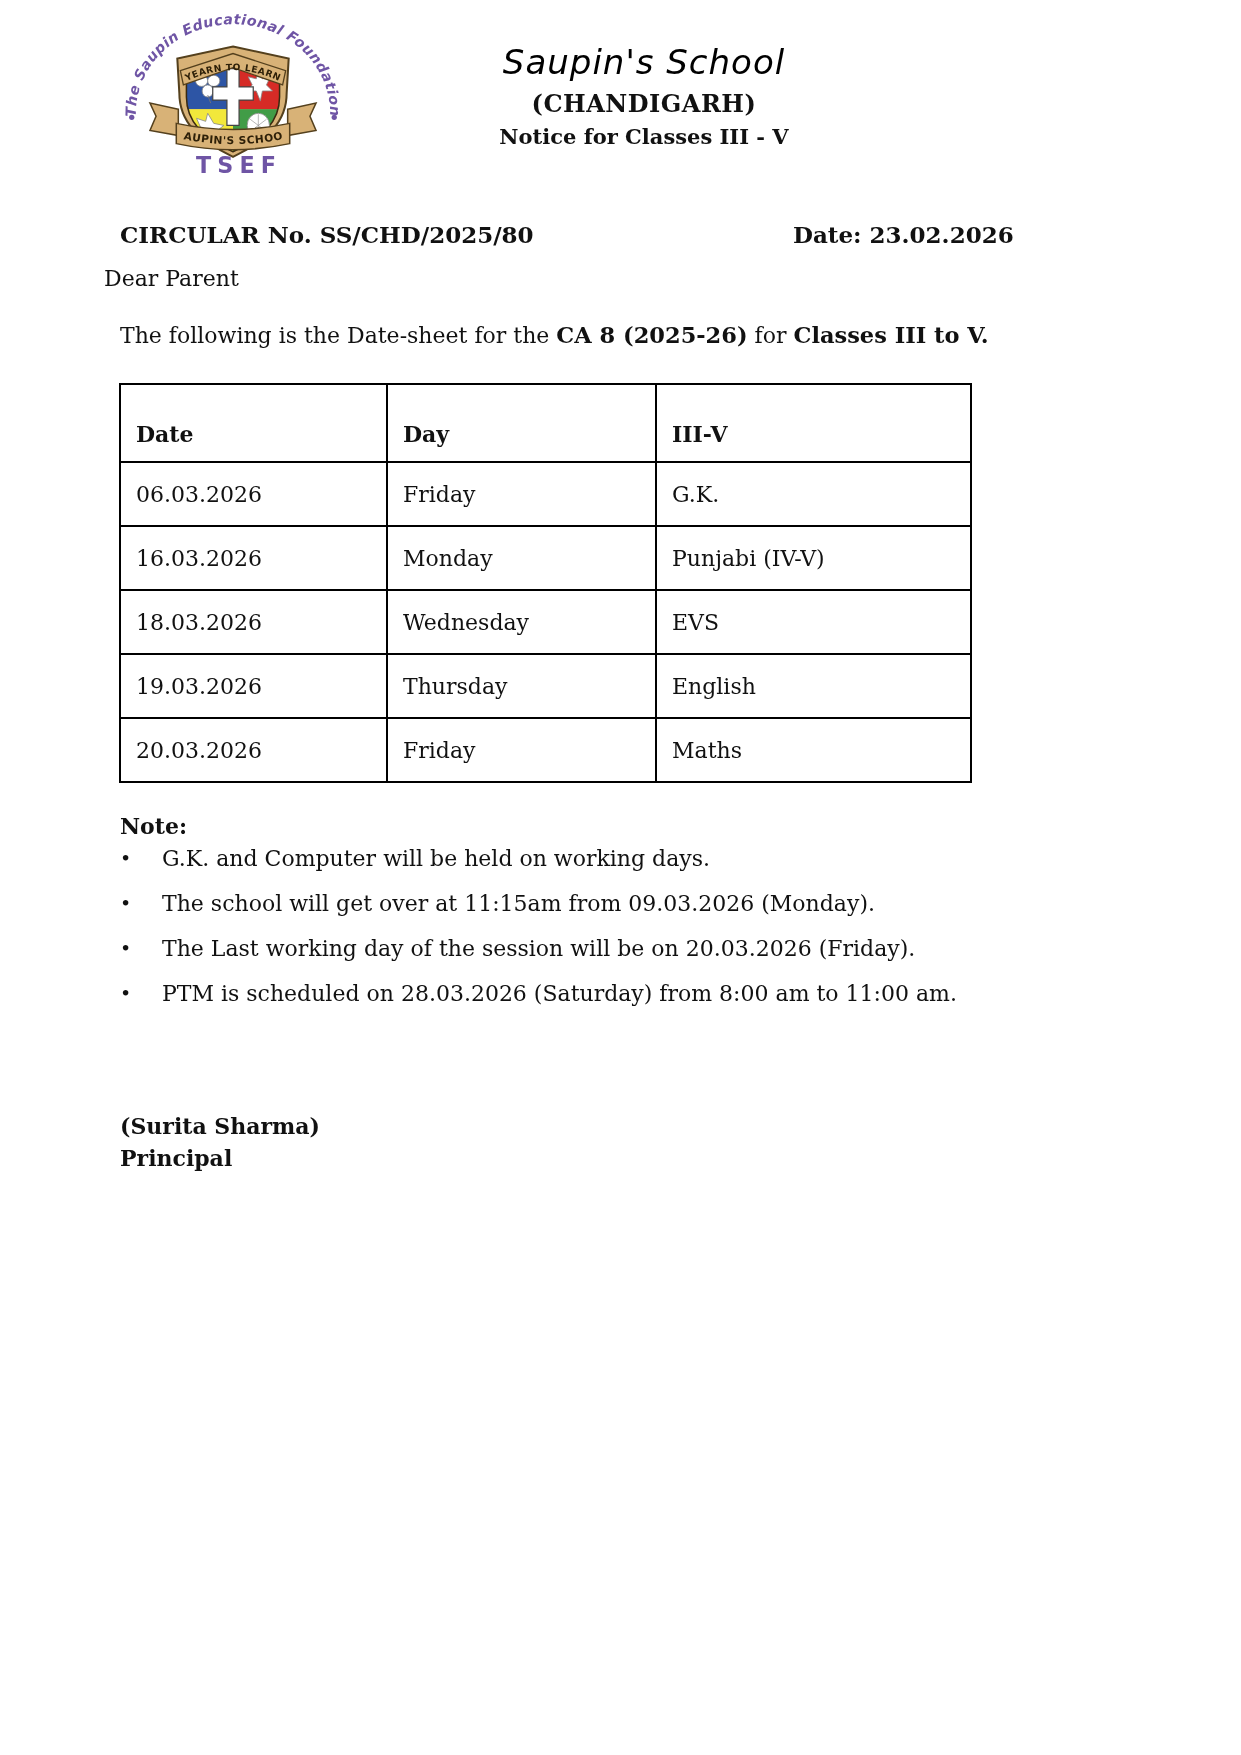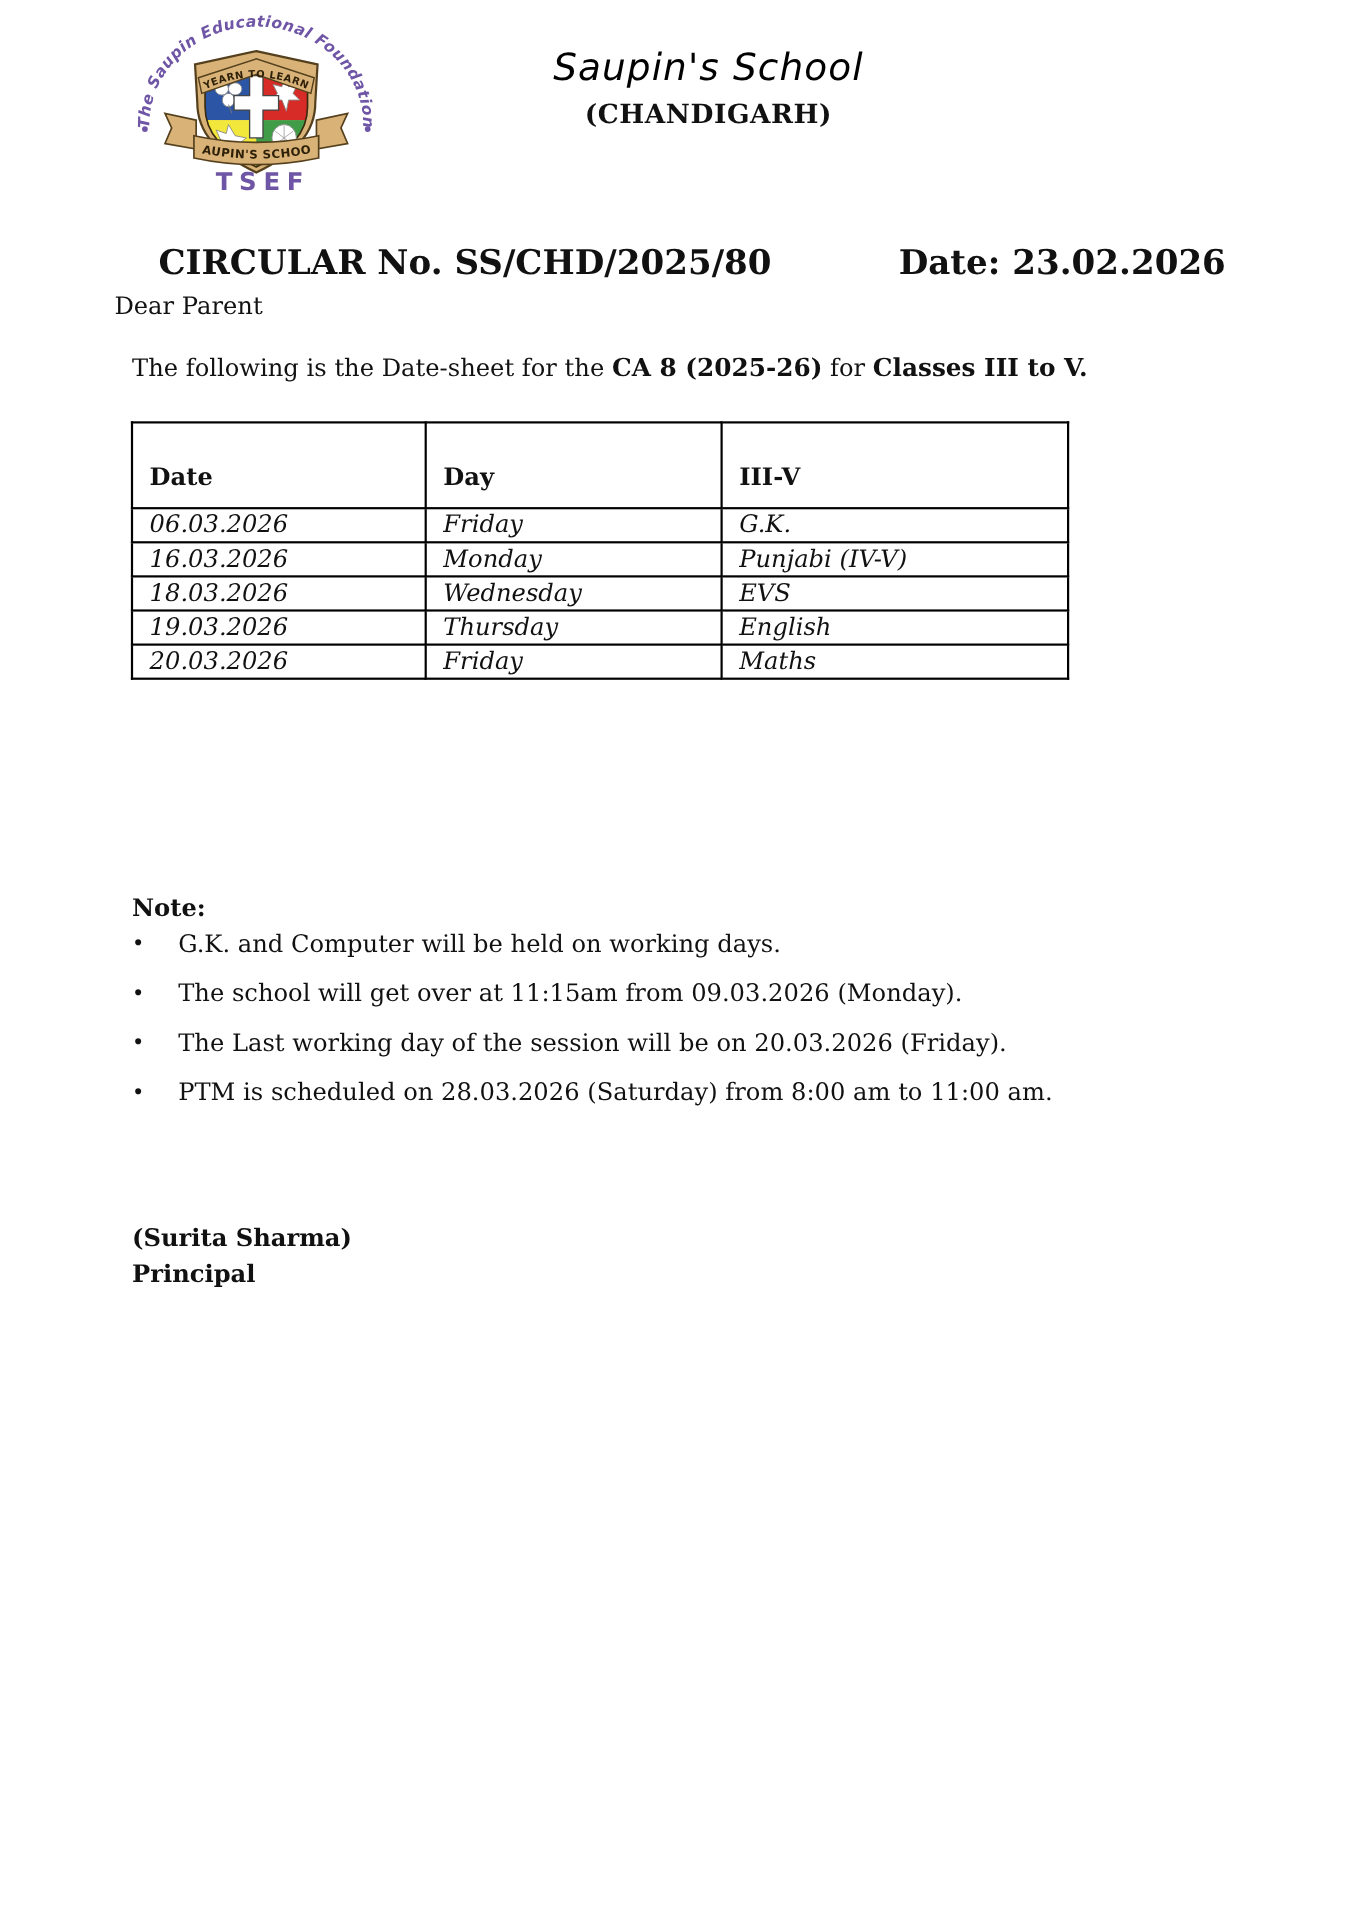--- a/index.html
+++ b/index.html
@@ -21,35 +21,35 @@
     font-family: "DejaVu Sans", "Liberation Sans", sans-serif;
     font-style: italic;
     font-size: 34px;
     letter-spacing: 1px;
     color: #000;
     white-space: nowrap;
   }
   .school-city { margin-top: 7px; font-size: 24px; font-weight: bold; letter-spacing: 0.5px; }
   .notice-title { margin-top: 6px; font-size: 21px; font-weight: bold; }
   
-  .circular-row { position: absolute; left: 120px; top: 221px; width: 960px; font-size: 31px; font-weight: bold; white-space: nowrap; margin-left: 24px; }
+  .circular-row { position: absolute; left: 120px; top: 221px; width: 960px; font-size: 23px; font-weight: bold; white-space: nowrap; }
   .circular-date { position: absolute; left: 673px; top: 0; }
   .salutation { position: absolute; left: 104px; top: 266px; font-size: 22px; text-align: center; }
   .intro { position: absolute; left: 120px; top: 322px; font-size: 22px; white-space: nowrap; text-align: center; }
   .intro b { font-size: 22.5px; }
   
   table.datesheet {
     position: absolute; left: 119px; top: 383px;
     border-collapse: collapse;
     font-size: 22px;
     table-layout: fixed;
   }
   table.datesheet td { border: 2px solid #000; padding-left: 15px; vertical-align: middle; background: #fff; }
   table.datesheet tr.head td { height: 78px; font-weight: bold; padding-top: 22px; border-radius: 26px; }
-  table.datesheet tr.body td { height: 31px; font-weight: normal; font-style: italic; }
+  table.datesheet tr.body td { height: 64px; font-weight: normal; }
   
   .note-label { position: absolute; left: 120px; top: 813px; font-size: 22px; font-weight: bold; }
   .notes { position: absolute; left: 120px; top: 844px; list-style: none; font-size: 22px; }
   .notes li { display: flex; line-height: 29px; margin-bottom: 16px; white-space: nowrap; }
   .notes .bullet { width: 42px; flex: 0 0 42px; font-size: 19px; }
   
   .signature { position: absolute; left: 120px; top: 1110px; font-size: 22px; font-weight: bold; line-height: 32px; }
   
   .arc-text { font-family: "DejaVu Sans", sans-serif; font-style: italic; font-weight: bold; font-size: 14px; letter-spacing: 0.5px; }
   .banner-text { font-family: "DejaVu Sans", sans-serif; font-weight: bold; font-size: 9px; letter-spacing: 0.5px; }
@@ -118,20 +118,21 @@
     <text class="ribbon-text" fill="#2e2008">
       <textPath href="#ribbonPath" startOffset="50%" text-anchor="middle">SAUPIN'S SCHOOL</textPath>
     </text>
 
     <text class="tsef-text" x="116" y="159" text-anchor="middle" fill="#6f55a5">TSEF</text>
   </svg>
 
   <div class="title-block">
     <div class="school-title">Saupin's School</div>
     <div class="school-city">(CHANDIGARH)</div>
+    <div class="notice-title">Notice for Classes III - V</div>
   </div>
 
   <div class="circular-row">
     <span>CIRCULAR No. SS/CHD/2025/80</span>
     <span class="circular-date">Date: 23.02.2026</span>
   </div>
 
   <div class="salutation">Dear Parent</div>
 
   <div class="intro"><span>The following is the Date-sheet for the </span><b>CA 8 (2025-26)</b><span> for </span><b>Classes III to V.</b></div>

